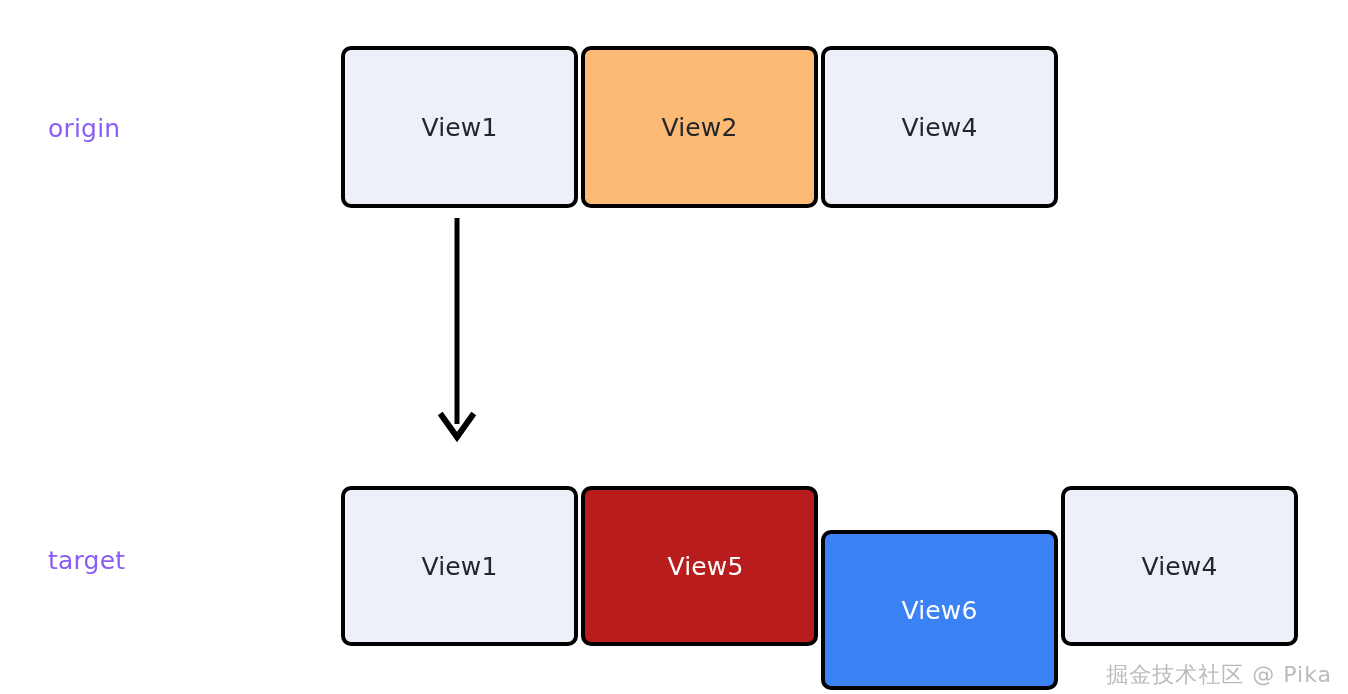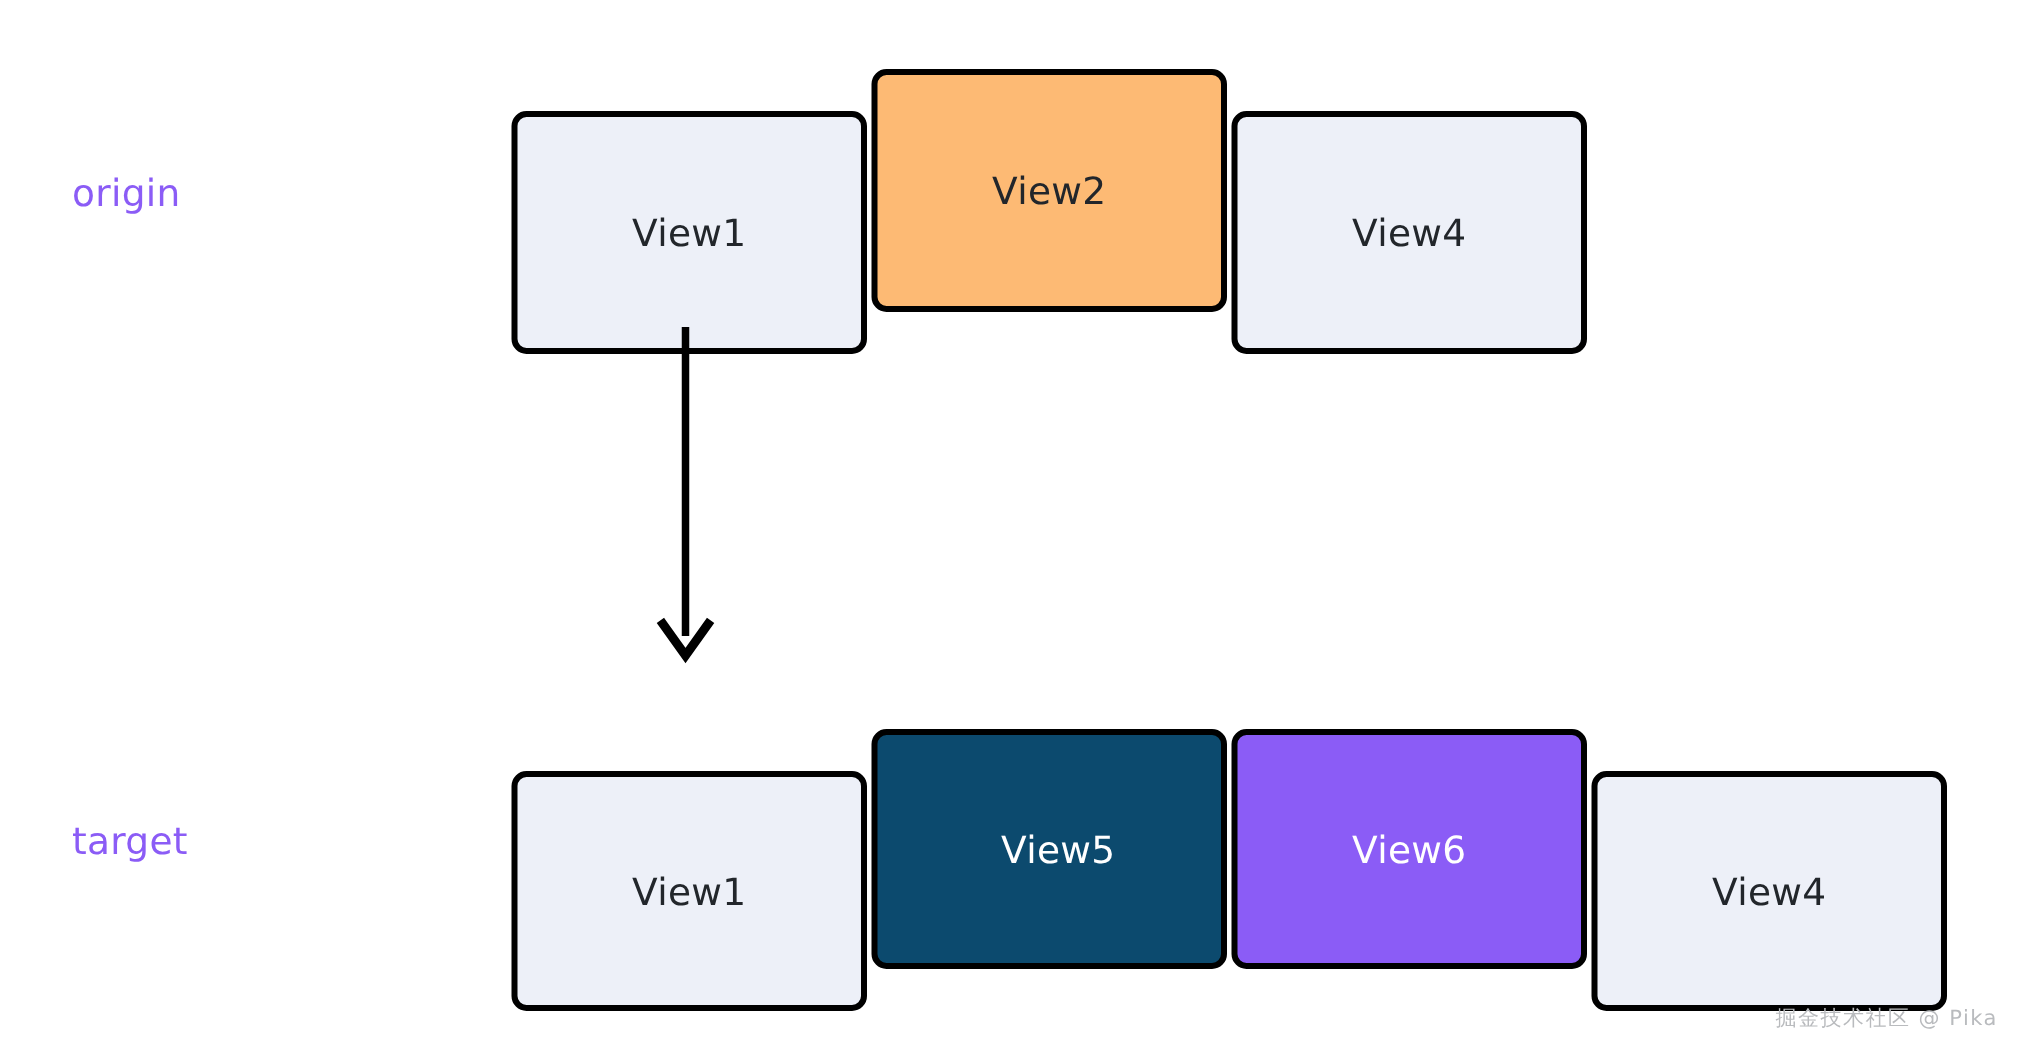--- a/index.html
+++ b/index.html
@@ -57,40 +57,40 @@
     letter-spacing: 0.2px;
   }
   #row-origin .view-box { height: 162px; }
   #row-target .view-box { height: 160px; }
 
   .view-box .view-label {
     pointer-events: none;
   }
 
   
-  .fill-pale  { background: #edf0f8; color: #22262b; margin-top: 28px; }
+  .fill-pale  { background: #edf0f8; color: #22262b; }
   .fill-green { background: #fdba74; color: #22262b; }
-  .fill-gold  { background: #0c4a6e; color: #ffffff; padding-left: 12px; }
-  .fill-blue  { background: #8b5cf6; color: #ffffff; }
+  .fill-gold  { background: #b91c1c; color: #ffffff; padding-left: 12px; }
+  .fill-blue  { background: #3b82f6; color: #ffffff; margin-top: 44px; }
 
   
   #flow-arrow {
     position: absolute;
     left: 420px;
     top: 218px;
     width: 80px;
     height: 230px;
   }
 
   
   #watermark {
     position: absolute;
     right: 16px;
     bottom: 8px;
-    font-size: 14px;
+    font-size: 22px;
     line-height: 1;
     color: #b9bbbe;
     white-space: nowrap;
     letter-spacing: 1px;
   }
 </style>
 </head>
 <body>
 
 <div class="canvas">

